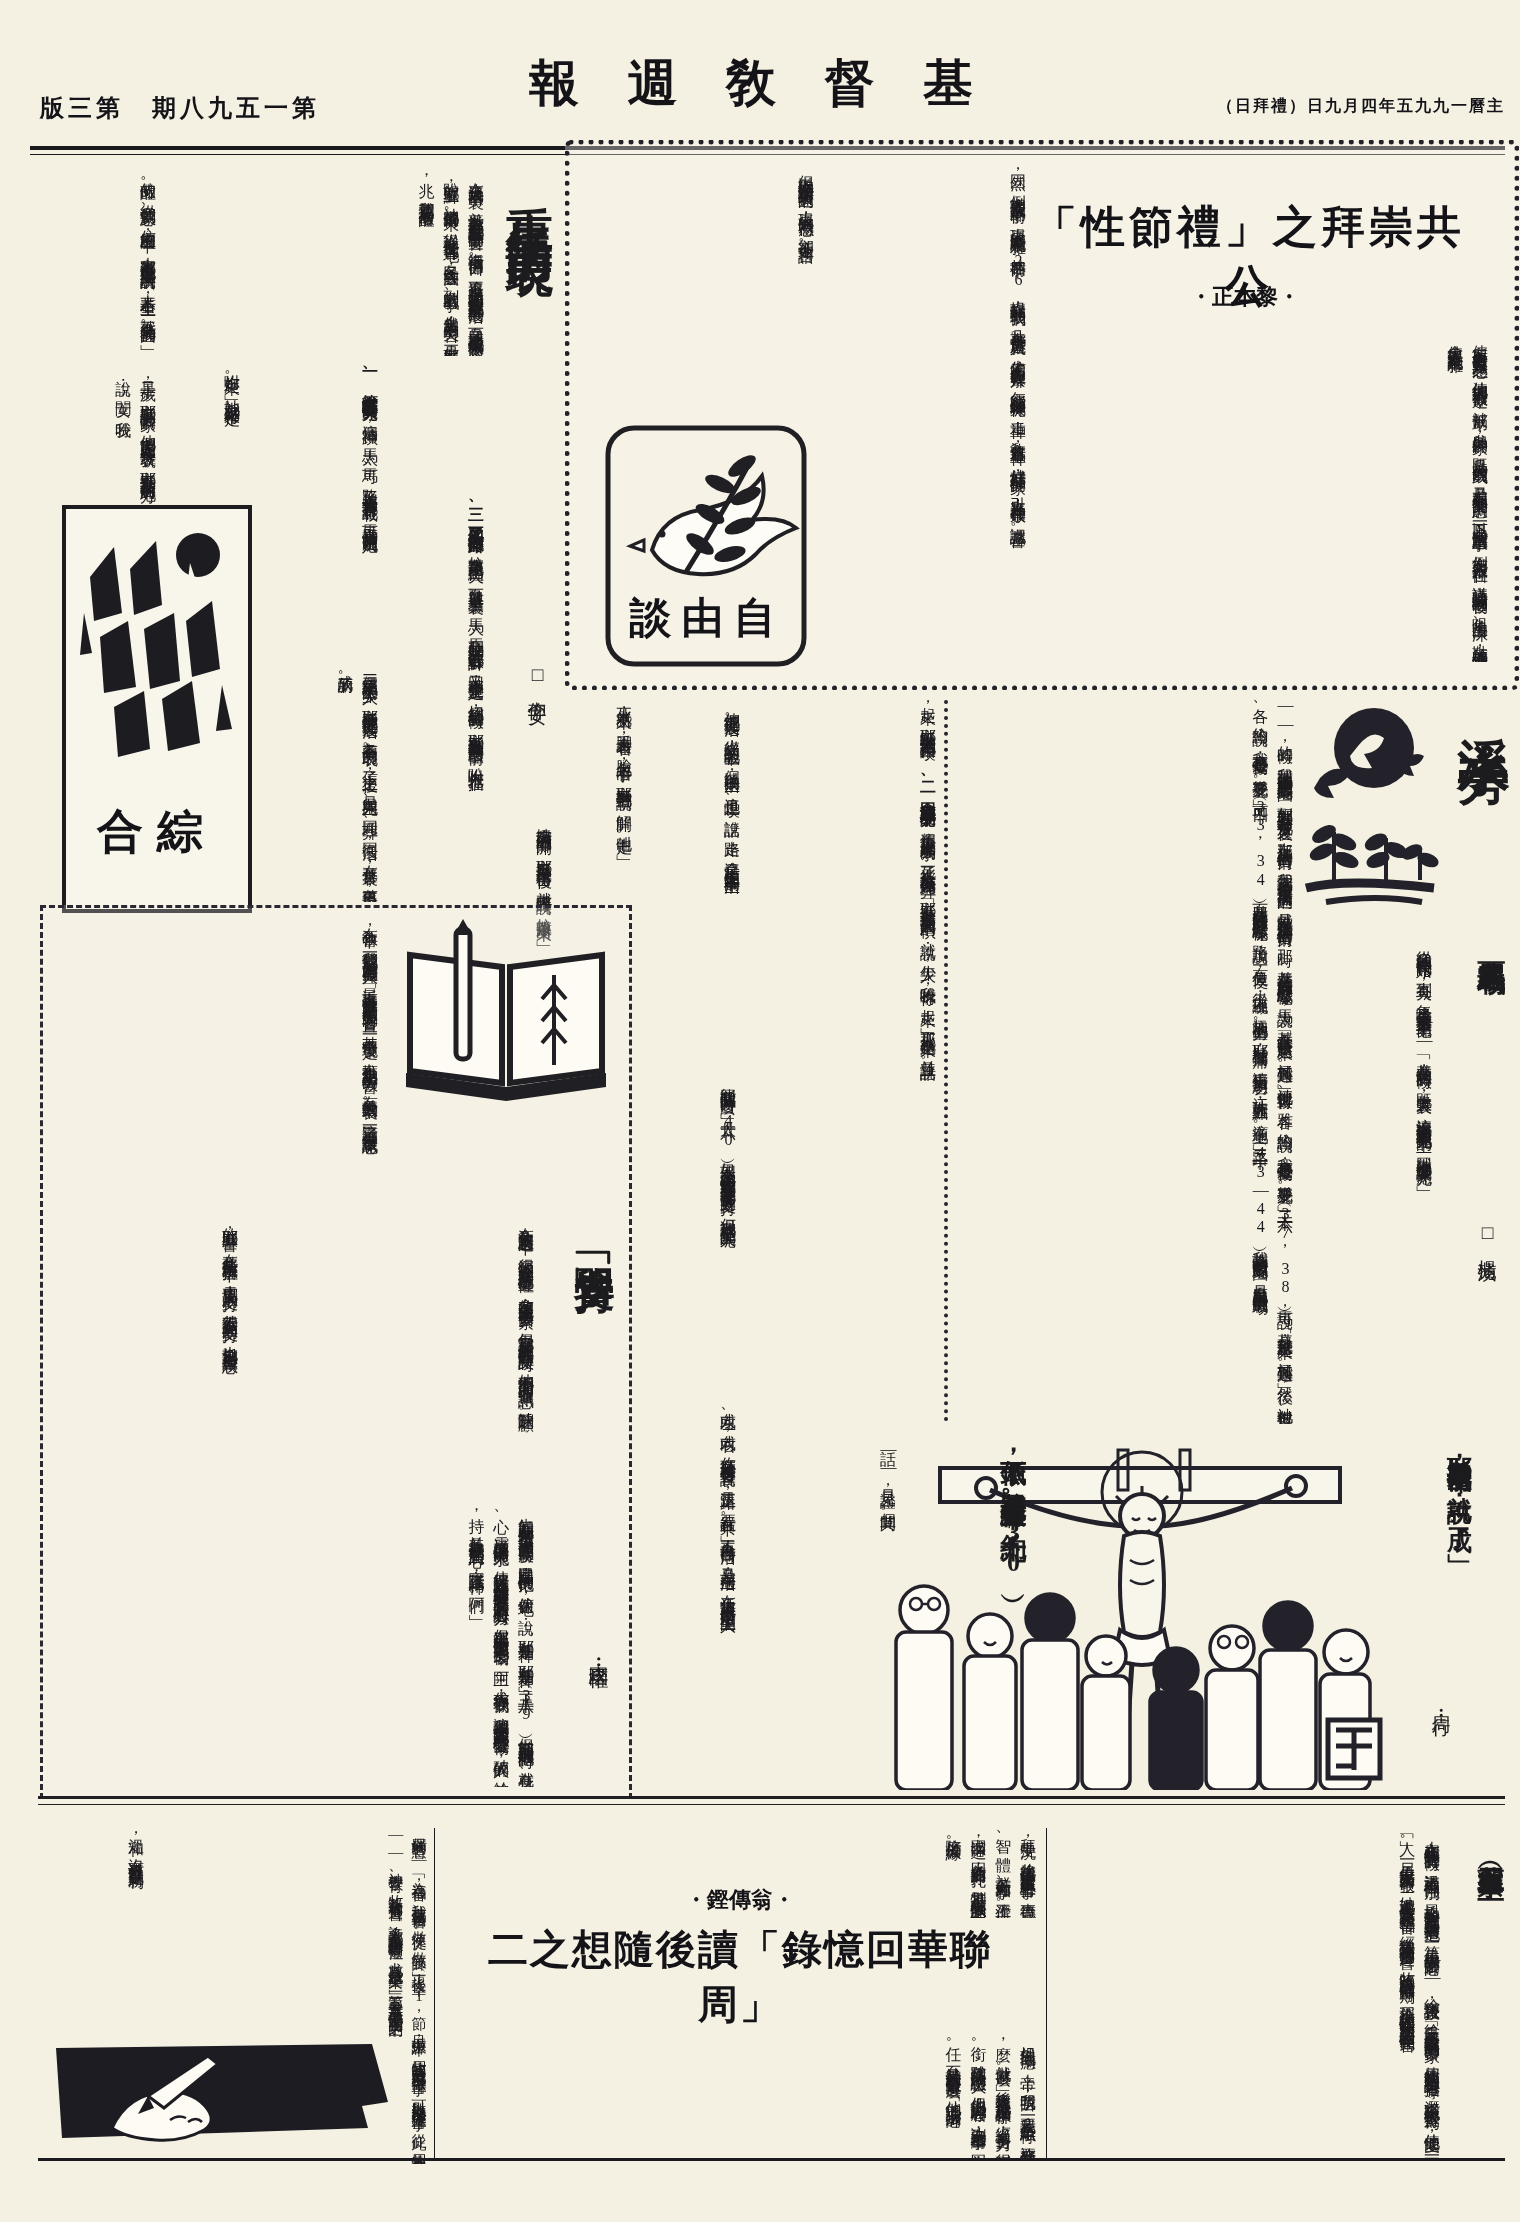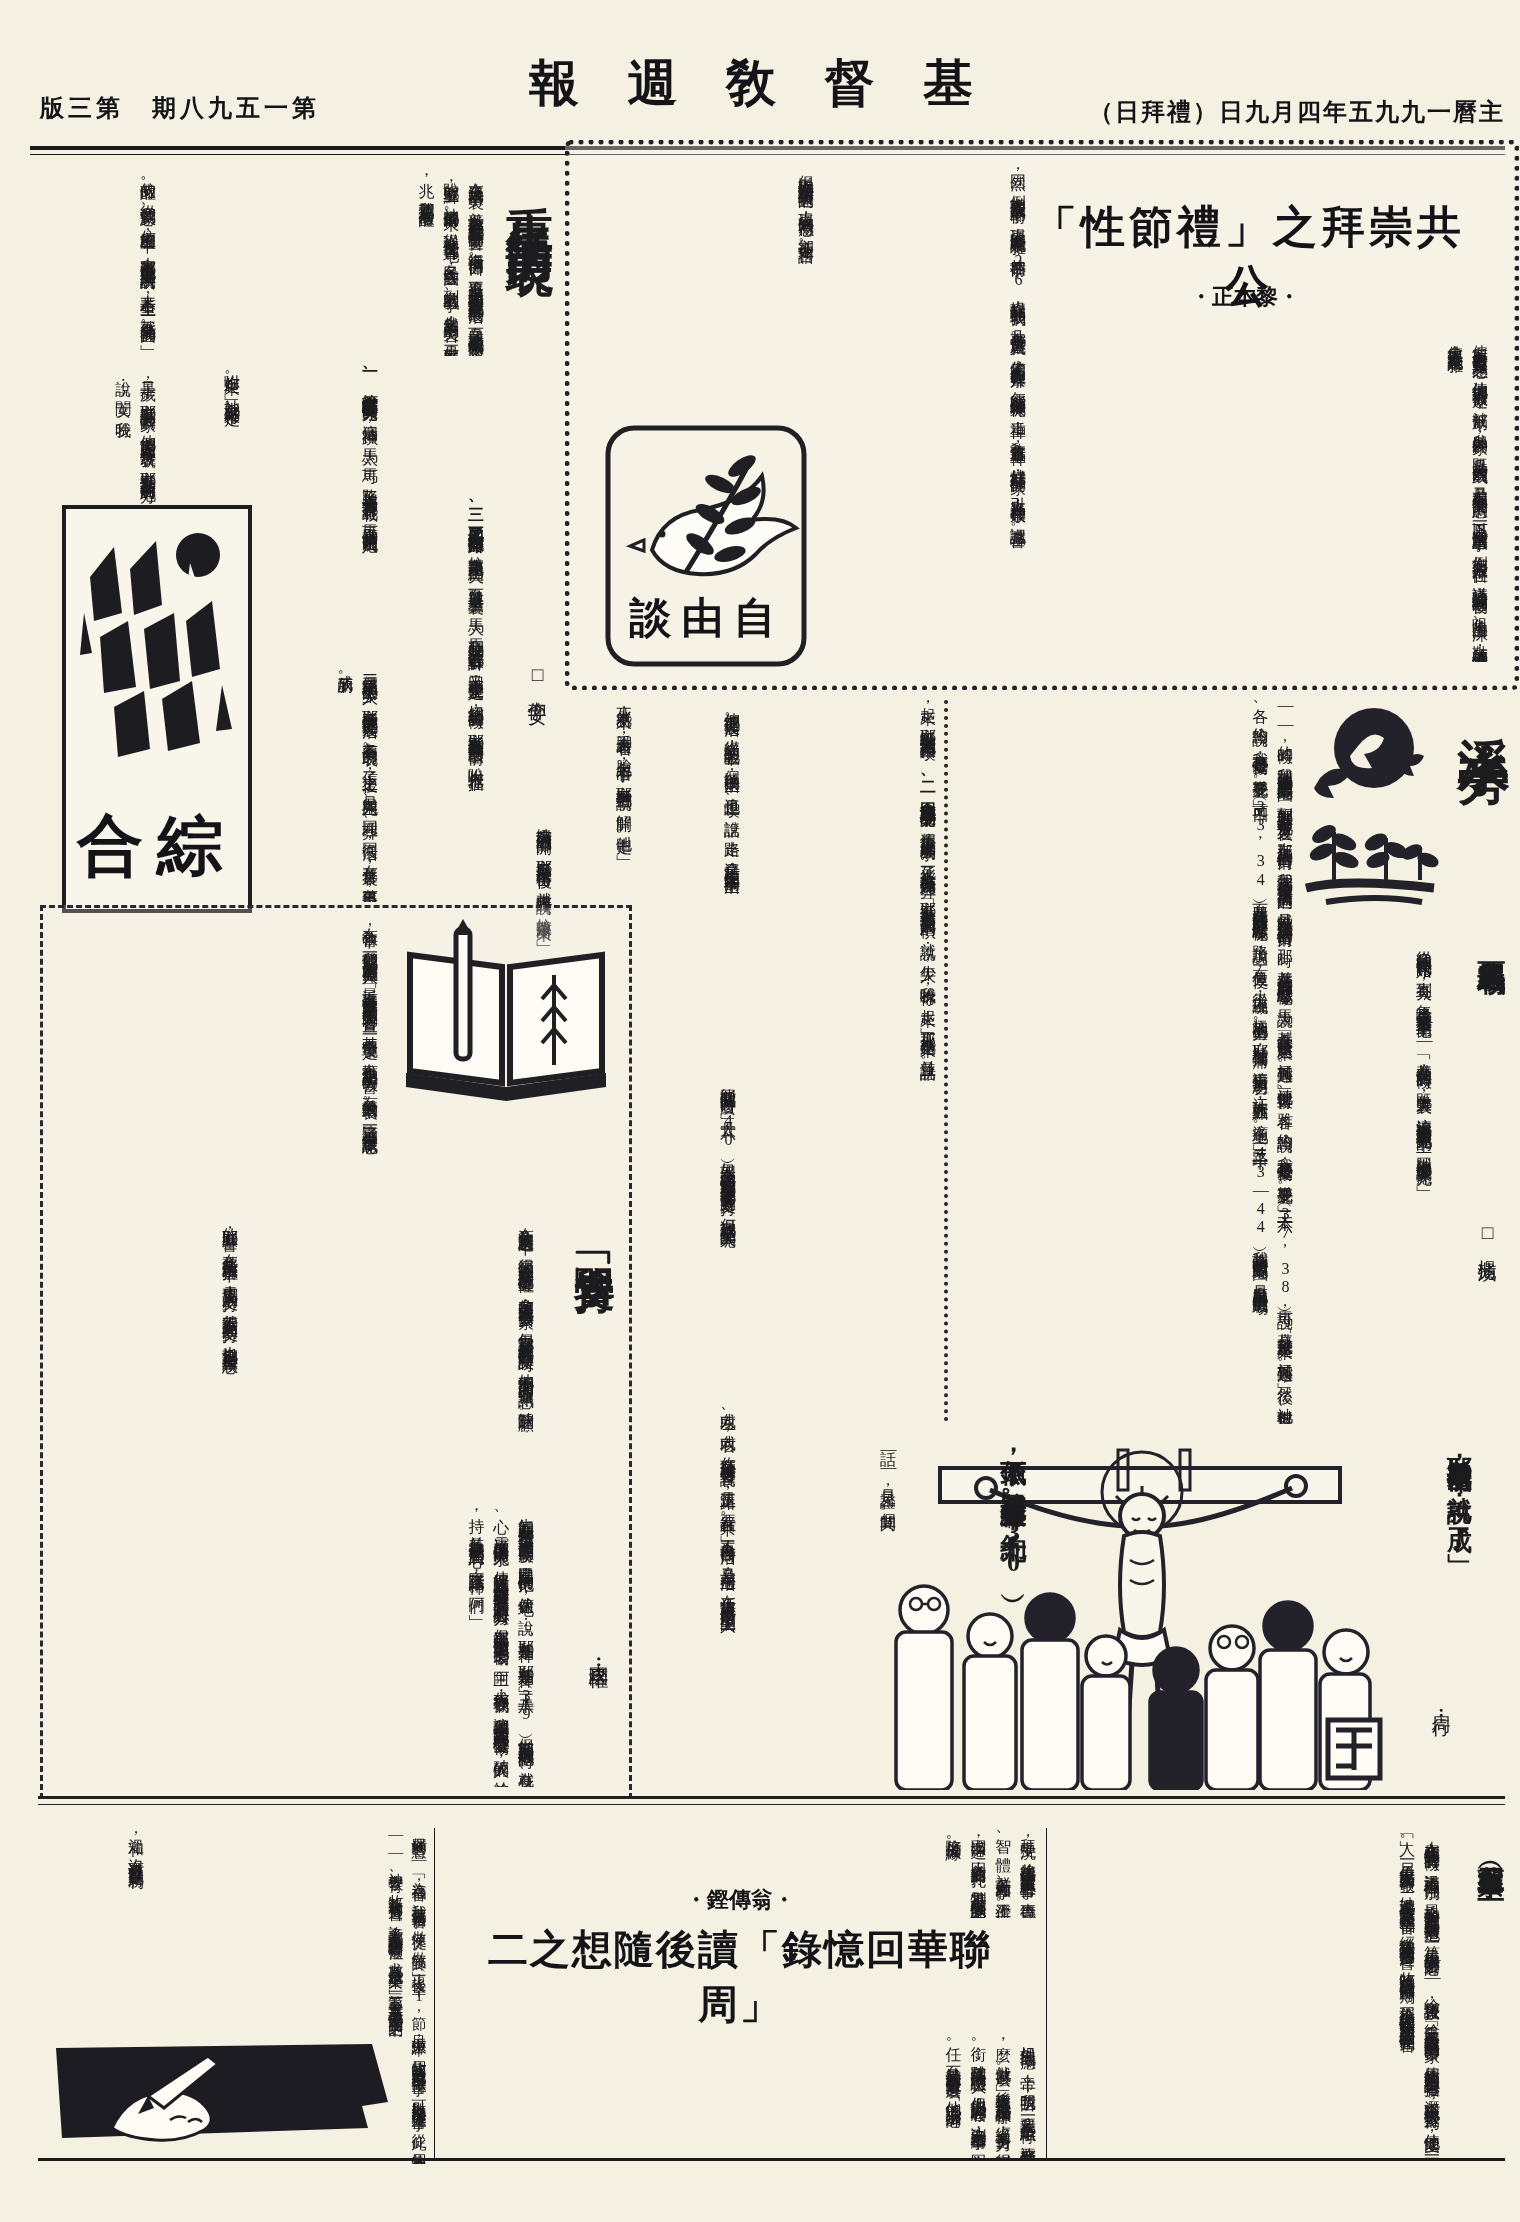--- a/index.html
+++ b/index.html
@@ -35,21 +35,21 @@
   }
   svg{display:block;}
 </style>
 </head>
 <body>
 
 <div class="ht" style="left:40px;top:92px;width:300px;font-size:24px;text-align:left;letter-spacing:4px;">版三第　期八九五一第</div>
 
 <div class="ht" style="left:520px;top:50px;width:480px;font-size:50px;letter-spacing:18px;font-weight:700;">報 週 敎 督 基</div>
 
-<div class="ht" style="left:1060px;top:96px;width:445px;font-size:24px;text-align:right;letter-spacing:2px;">（日拜禮）日九月四年五九九一曆主</div>
+<div class="ht" style="left:1060px;top:96px;width:445px;font-size:16px;text-align:right;letter-spacing:2px;">（日拜禮）日九月四年五九九一曆主</div>
 
 <div class="rule" style="left:30px;top:146px;width:1475px;height:4px;"></div>
 <div class="rule" style="left:30px;top:154px;width:1475px;height:1px;"></div>
 
 <div class="vt" style="left:33px;top:170px;width:127px;height:185px;">
   <span>的儆醒。從我們蒙恩、信主的歷程中，大家都知道也是主耶穌所說的：「人若不重生，就不能見神的國。」</span>
 </div>
 <div class="vt" style="left:33px;top:368px;width:127px;height:150px;">
   <span>是十二歲，主耶穌到了睚魯的家，他們家裏的人正在哭泣哀號，主耶穌進到女孩所在的地方，拉着她的手說：「閨女，我吩</span>
 </div>
@@ -145,21 +145,21 @@
       <path d="M60 52 L86 24 L92 88 L64 98 Z"></path>
       <path d="M30 120 L58 104 L66 170 L34 176 Z"></path>
       <path d="M74 112 L104 96 L110 164 L80 172 Z"></path>
       <path d="M116 104 L142 84 L150 152 L122 160 Z"></path>
       <path d="M44 190 L74 174 L80 232 L48 240 Z"></path>
       <path d="M92 182 L122 164 L130 226 L98 234 Z"></path>
       <path d="M14 96 l8 40 -12 2 z"></path>
       <path d="M152 168 l10 44 -16 2 z"></path>
     </g>
   </svg>
-  <div class="ht" style="left:0;top:292px;width:100%;font-size:66px;letter-spacing:14px;">合綜</div>
+  <div class="ht" style="left:0;top:292px;width:100%;font-size:46px;letter-spacing:14px;">合綜</div>
 </div>
 
 <div class="abs" style="left:1300px;top:692px;width:140px;height:228px;">
   <svg width="140" height="228" viewBox="0 0 140 228">
     <circle cx="74" cy="56" r="40" fill="#23222a"></circle>
     <path d="M58 54 q14 -18 26 -8 q-4 14 -20 16 l8 14 q-20 2 -22 -12 z" fill="#f4f0e2"></path>
     <path d="M20 86 q16 -16 30 -4 q-8 12 -22 12 l6 12 q-16 0 -20 -10 z" fill="#23222a"></path>
     <path d="M104 70 q10 -12 20 -6 q-4 10 -14 10 l4 10 q-12 0 -14 -8 z" fill="#23222a"></path>
     <g stroke="#23222a" stroke-width="4" fill="#23222a">
       <path d="M34 188 L34 140" fill="none"></path>

